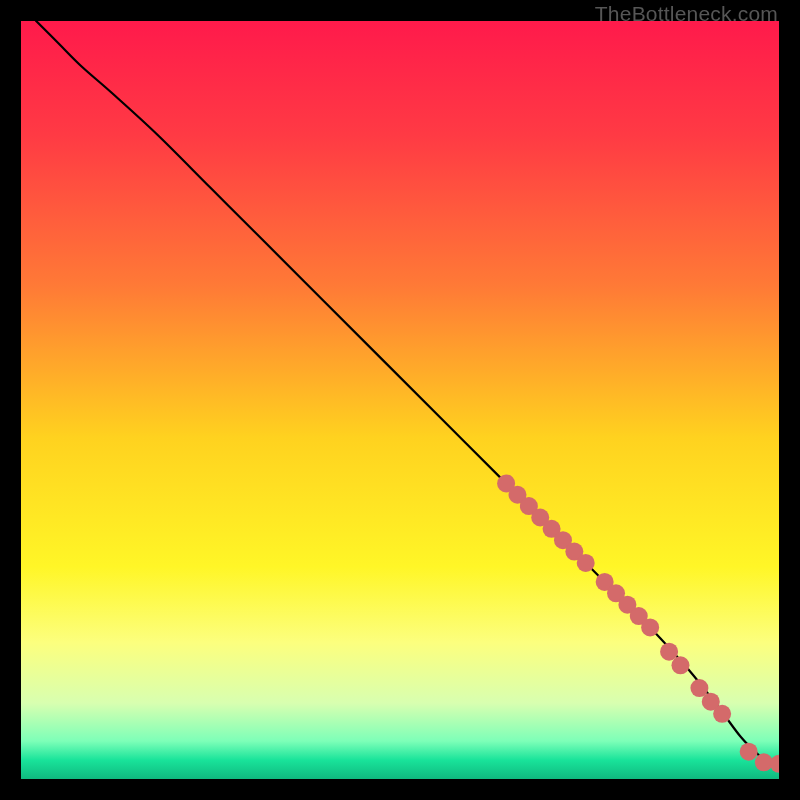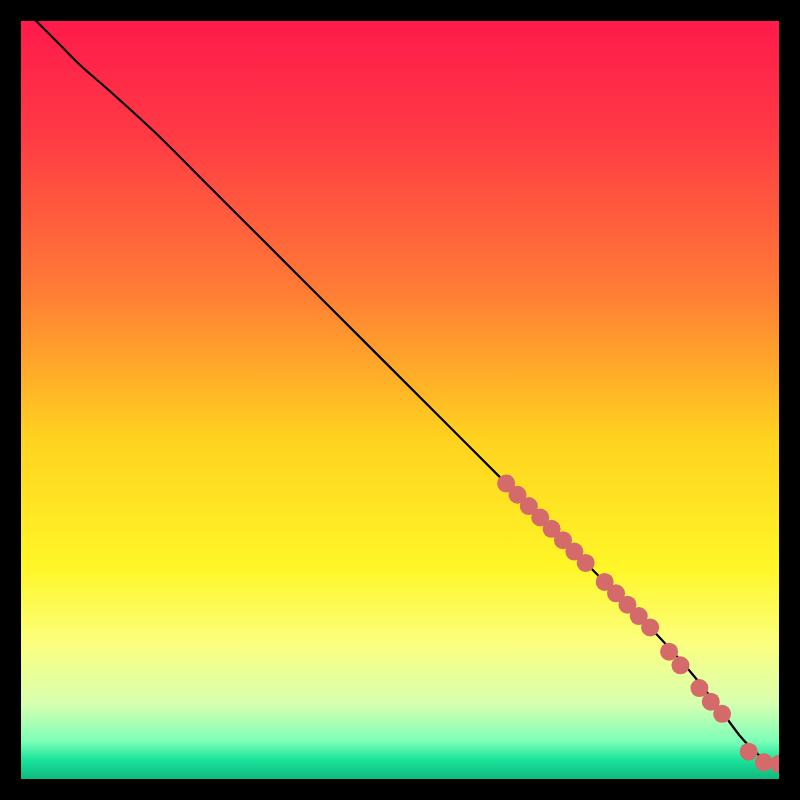--- a/index.html
+++ b/index.html
@@ -33,20 +33,21 @@
     font-weight: 500;
     color: #565656;
     letter-spacing: 0.2px;
   }
   svg { display: block; }
 </style>
 </head>
 <body>
 
 <div class="frame">
+  <div class="watermark">TheBottleneck.com</div>
   <div class="plot">
     <svg id="chart-svg" width="758" height="758" viewBox="0 0 758 758">
       <defs>
         <linearGradient id="bg-grad" x1="0" y1="0" x2="0" y2="1">
             <stop offset="0%" stop-color="#ff1a4b"></stop>
             <stop offset="15%" stop-color="#ff3a44"></stop>
             <stop offset="35%" stop-color="#ff7a36"></stop>
             <stop offset="55.00000000000001%" stop-color="#ffd21f"></stop>
             <stop offset="72%" stop-color="#fff627"></stop>
             <stop offset="82%" stop-color="#fcff7e"></stop>

